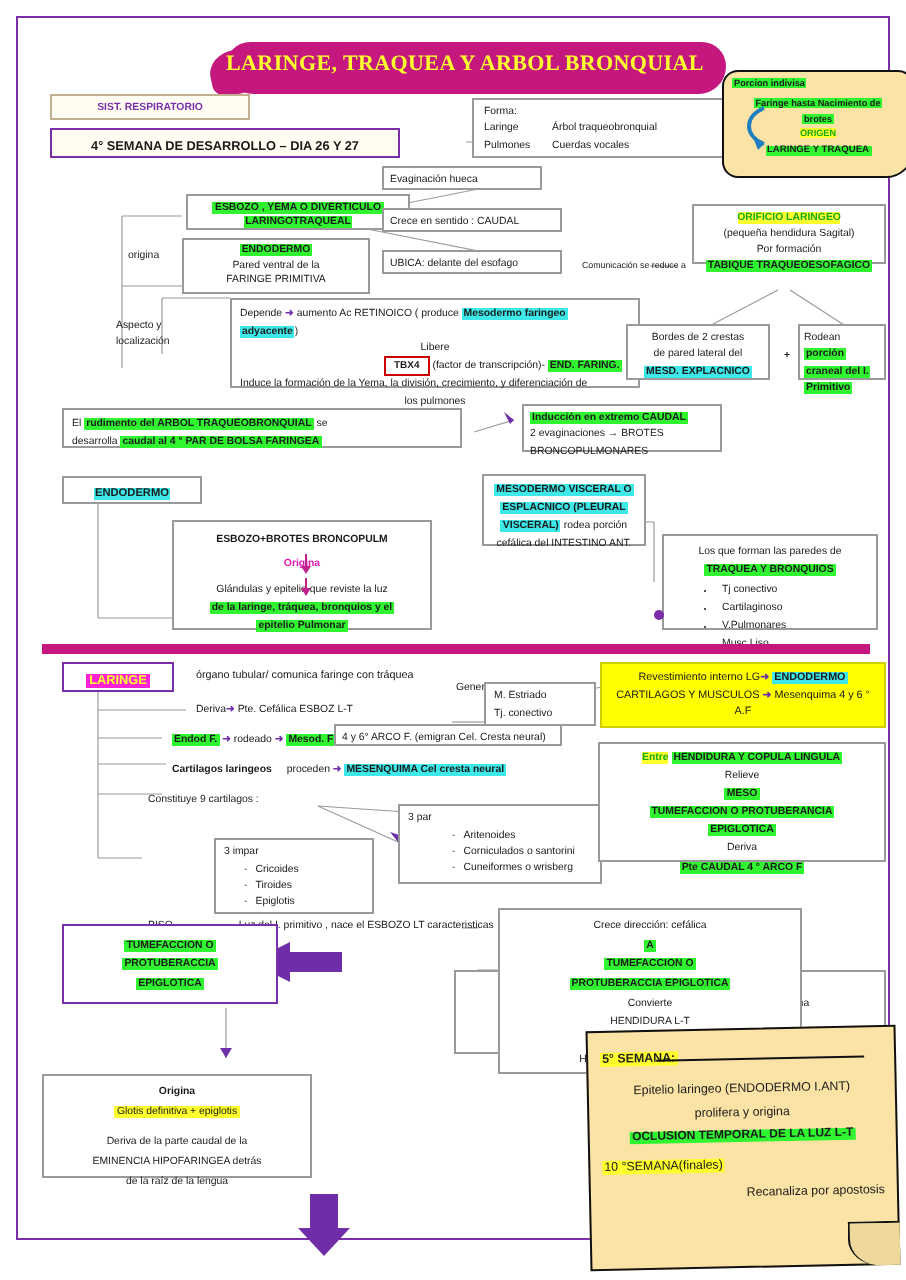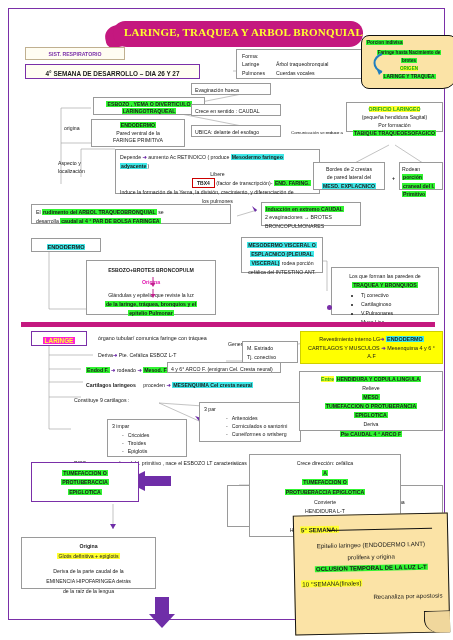--- a/index.html
+++ b/index.html
@@ -51,21 +51,21 @@
     left: 96px; top: 16px;
     width: 26px; height: 22px;
     background: #c4187f;
     border-radius: 50% 20% 45% 30%;
     transform: rotate(-12deg);
   }
   #title {
     position: absolute;
     left: 104px; top: 17px;
     width: 250px;
-    text-align: right;
+    text-align: left;
     color: #ffff2e;
     font-family: "Liberation Serif", serif;
     font-weight: bold;
     font-size: 11px;
     letter-spacing: .2px;
   }
 
   
   .sticky {
     position: absolute;

